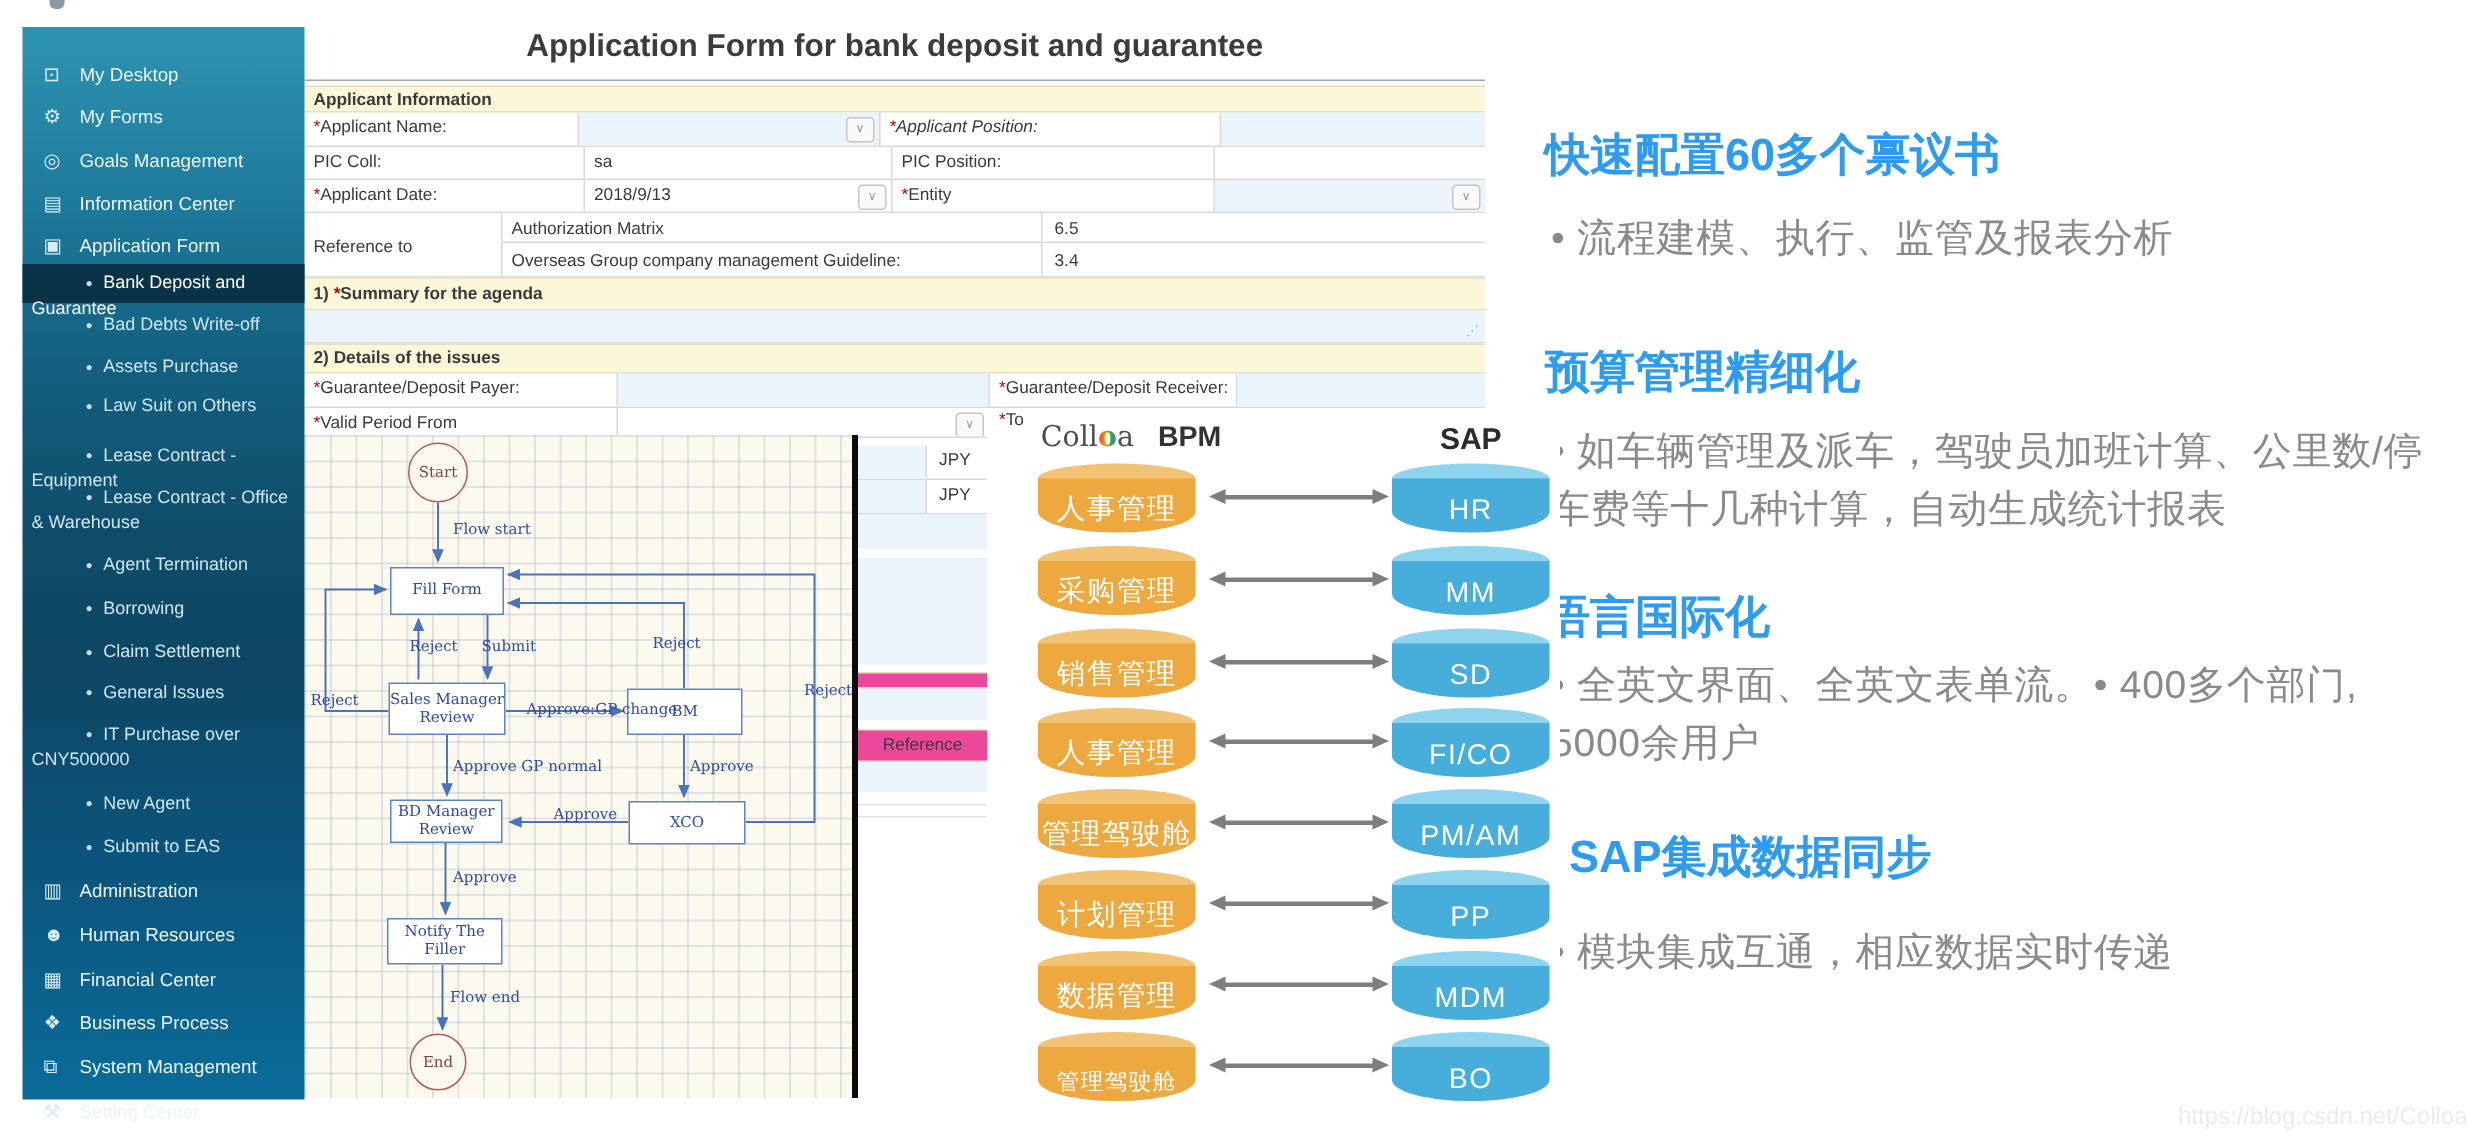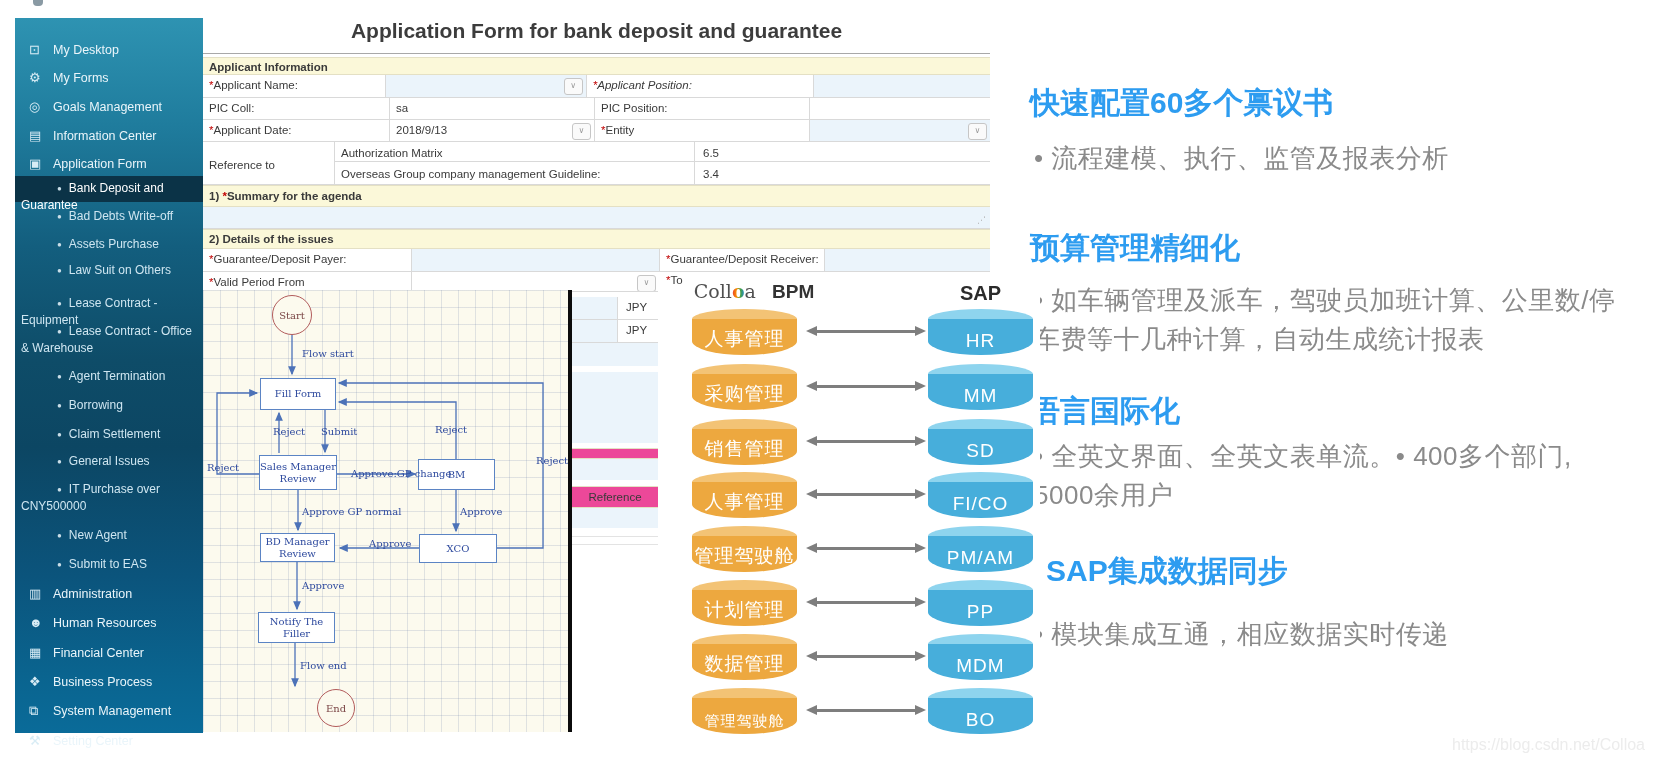--- a/index.html
+++ b/index.html
@@ -209,21 +209,21 @@
         <path d="M294,258 L340,258 L340,93 L136,93" marker-end="url(#ah)"></path>
       </g>
     </svg>
     <div class="fc-circle" style="left:69px;top:5px;width:40px;height:40px;">Start</div>
     <div class="fc-node" style="left:57px;top:88px;width:76px;height:32px;">Fill Form</div>
     <div class="fc-node" style="left:56px;top:165px;width:78px;height:35px;">Sales Manager Review</div>
     <div class="fc-node" style="left:215px;top:169px;width:77px;height:31px;">BM</div>
     <div class="fc-node" style="left:57px;top:243px;width:75px;height:29px;">BD Manager Review</div>
     <div class="fc-node" style="left:216px;top:244px;width:78px;height:29px;">XCO</div>
     <div class="fc-node" style="left:55px;top:322px;width:77px;height:31px;">Notify The Filler</div>
-    <div class="fc-circle" style="left:70px;top:399px;width:38px;height:38px;margin-left:44px;">End</div>
+    <div class="fc-circle" style="left:70px;top:399px;width:38px;height:38px;">End</div>
 
     <span class="flabel" style="left:99px;top:58px;">Flow start</span>
     <span class="flabel" style="left:70px;top:136px;">Reject</span>
     <span class="flabel" style="left:118px;top:136px;">Submit</span>
     <span class="flabel" style="left:232px;top:134px;">Reject</span>
     <span class="flabel" style="left:4px;top:172px;">Reject</span>
     <span class="flabel" style="left:148px;top:178px;">Approve:GP change</span>
     <span class="flabel" style="left:333px;top:165px;">Reject</span>
     <span class="flabel" style="left:99px;top:216px;">Approve GP normal</span>
     <span class="flabel" style="left:257px;top:216px;">Approve</span>

